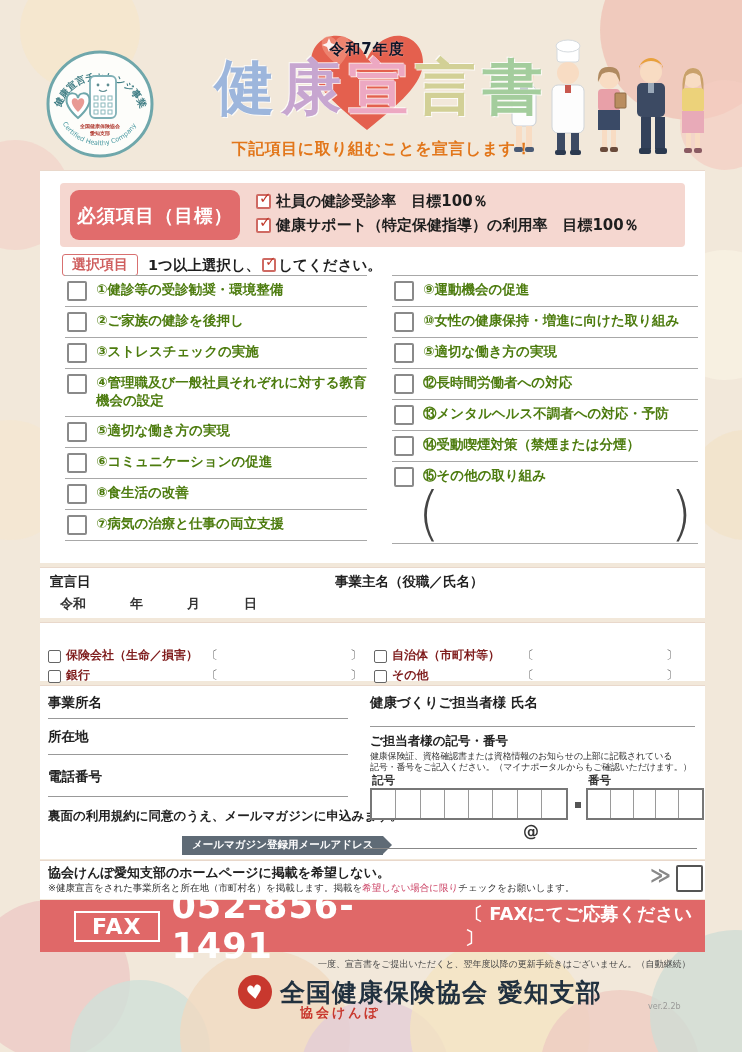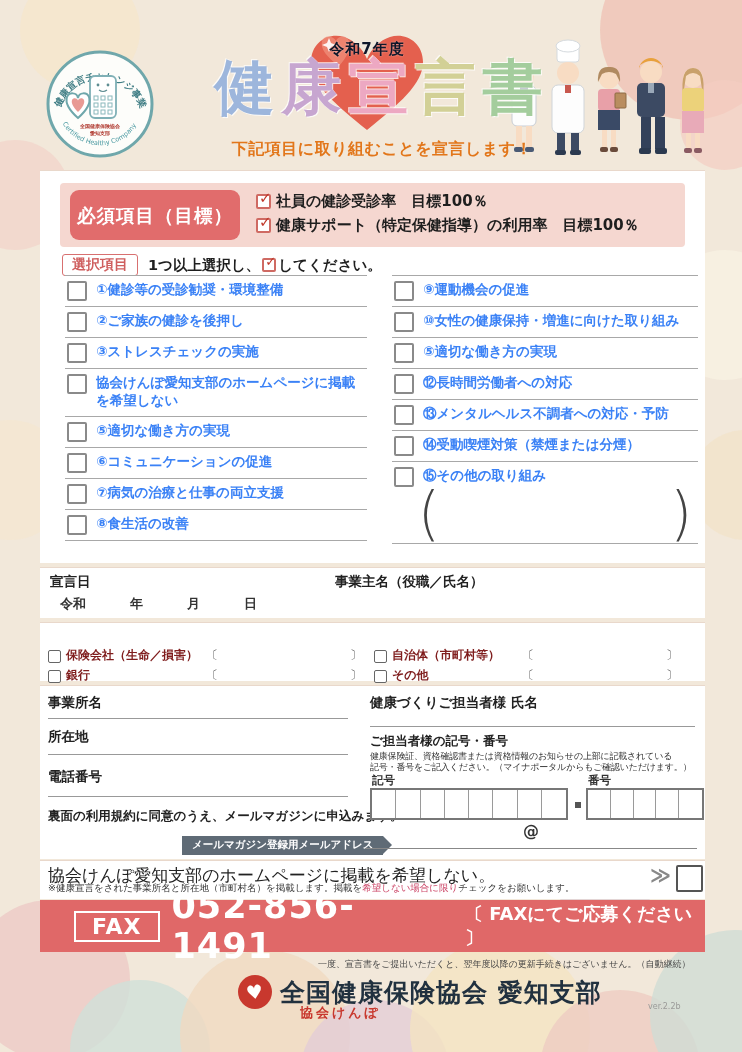--- a/index.html
+++ b/index.html
@@ -39,21 +39,21 @@
   #sel-label{border:1.5px solid #d87070;color:#cf5f5f;font-weight:bold;font-size:14px;padding:1px 9px;border-radius:3px;margin-right:10px;}
   #sel-instruction{font-size:14.5px;font-weight:bold;color:#1e1e1e;display:flex;align-items:center;}
   #sel-instruction .chk-red{width:14px;height:14px;margin:0 2px;}
   #sel-instruction .chk-red i{font-size:13px;top:-6px;}
 
   .opt-col{position:absolute;top:104px;border-top:1px solid #a8a8a8;}
   #col-left{left:25px;width:302px;}
   #col-right{left:352px;width:306px;}
   .opt-row{display:flex;align-items:flex-start;border-bottom:1px solid #a8a8a8;box-sizing:border-box;min-height:31px;padding-top:4px;}
   .opt-row .chk{width:20px;height:20px;margin:1px 9px 0 2px;}
-  .opt-row .lbl{font-size:13.5px;font-weight:600;color:#3b82f6;line-height:1.35;}
+  .opt-row .lbl{font-size:13.5px;font-weight:600;color:#4d7c0f;line-height:1.35;}
   .opt-row.tall{min-height:48px;}
   .opt-row.other{min-height:82px;position:relative;}
   .paren{position:absolute;top:24px;font-size:56px;font-weight:200;color:#444;line-height:1;transform:scaleY(1.05);}
   .paren.open{left:26px;}
   .paren.close{right:6px;}
 
   
   #decl-panel{left:40px;top:567px;width:665px;height:50px;}
   #decl-date-label{position:absolute;left:10px;top:5px;font-size:13.5px;font-weight:bold;}
   #decl-era{position:absolute;left:20px;top:27px;font-size:13px;font-weight:600;color:#333;}
@@ -92,21 +92,21 @@
   .cellbox div{border-right:1px solid #9a9a9a;}
   .cellbox div:last-child{border-right:none;}
   #kigo-box{left:330px;width:198px;grid-template-columns:repeat(8,1fr);}
   #bango-box{left:546px;width:118px;grid-template-columns:repeat(5,1fr);}
   #box-sep{position:absolute;left:535px;top:116px;width:6px;height:6px;background:#555;}
   #at-sign{position:absolute;left:483px;top:136px;font-size:16px;font-weight:600;color:#333;}
   #email-line{position:absolute;left:325px;right:8px;top:162px;border-bottom:1.5px solid #888;}
 
   
   #optout-panel{left:40px;top:860px;width:665px;height:38px;}
-  #optout-line1{position:absolute;left:8px;top:3px;font-size:17px;font-weight:normal;}
+  #optout-line1{position:absolute;left:8px;top:3px;font-size:13px;font-weight:bold;}
   #optout-note{position:absolute;left:8px;top:21px;font-size:9.5px;color:#333;}
   #optout-note em{font-style:normal;color:#cc4466;}
   #optout-arrow{position:absolute;left:610px;top:2px;font-size:20px;font-weight:bold;color:#888;}
   #optout-chk{position:absolute;left:636px;top:4px;width:27px;height:27px;border-width:2px;border-color:#555;}
 
   
   #fax-banner{position:absolute;left:40px;top:900px;width:665px;height:52px;background:#e06868;z-index:1;
     display:flex;align-items:center;padding-left:34px;box-sizing:border-box;color:#fff;}
   #fax-label{border:2px solid #fff;font-size:22px;font-weight:bold;padding:1px 16px;letter-spacing:1px;margin-right:12px;}
   #fax-number{font-size:35px;font-weight:bold;letter-spacing:1px;margin-right:22px;}
@@ -268,37 +268,37 @@
       <div class="opt-row">
           <span class="chk"></span>
           <span class="lbl">②ご家族の健診を後押し</span>
         </div>
       <div class="opt-row">
           <span class="chk"></span>
           <span class="lbl">③ストレスチェックの実施</span>
         </div>
       <div class="opt-row tall">
           <span class="chk"></span>
-          <span class="lbl">協会けんぽ愛知支部のホームページに掲載を希望しない</span>
+          <span class="lbl">④管理職及び一般社員それぞれに対する教育機会の設定</span>
         </div>
       <div class="opt-row">
           <span class="chk"></span>
           <span class="lbl">⑤適切な働き方の実現</span>
         </div>
       <div class="opt-row">
           <span class="chk"></span>
           <span class="lbl">⑥コミュニケーションの促進</span>
         </div>
       <div class="opt-row">
           <span class="chk"></span>
+          <span class="lbl">⑧食生活の改善</span>
+        </div>
+      <div class="opt-row">
+          <span class="chk"></span>
           <span class="lbl">⑦病気の治療と仕事の両立支援</span>
-        </div>
-      <div class="opt-row">
-          <span class="chk"></span>
-          <span class="lbl">⑧食生活の改善</span>
         </div>
     </div>
 
     <div class="opt-col" id="col-right">
       <div class="opt-row">
           <span class="chk"></span>
           <span class="lbl">⑨運動機会の促進</span>
         </div>
       <div class="opt-row">
           <span class="chk"></span>

